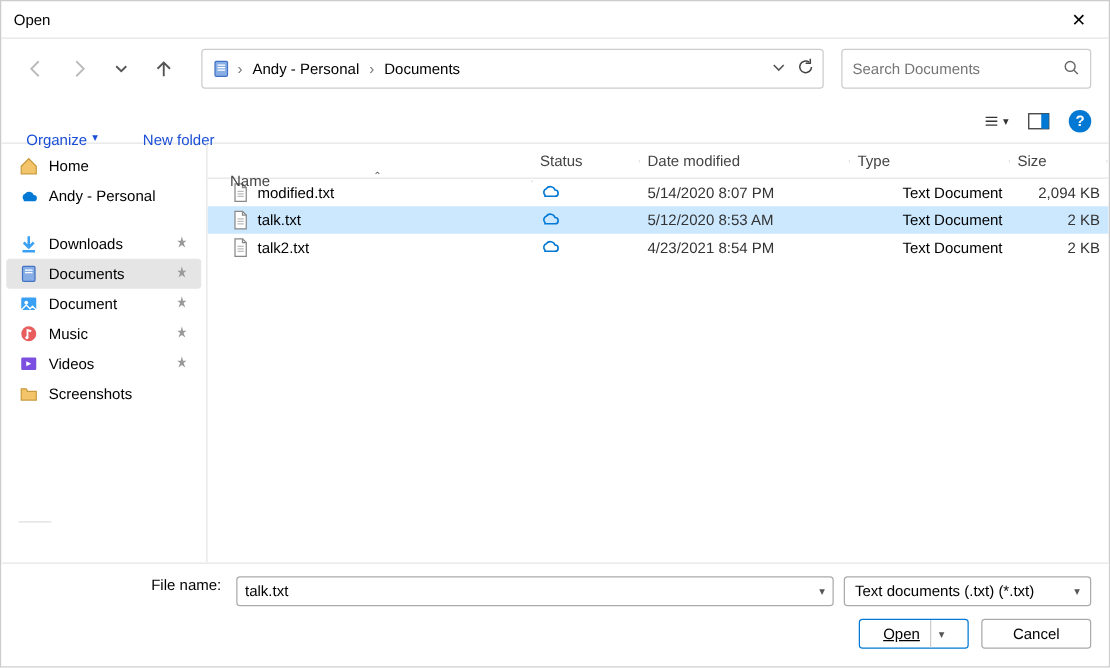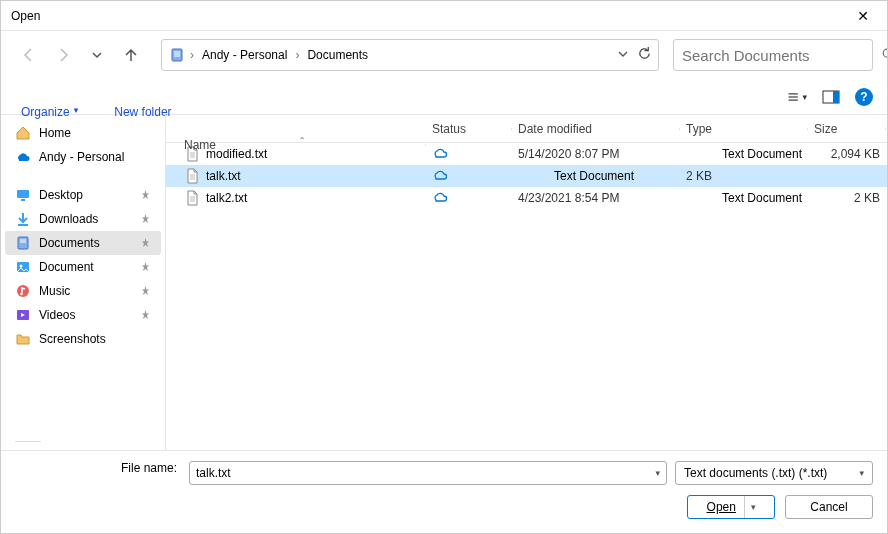--- a/index.html
+++ b/index.html
@@ -56,21 +56,21 @@
     .addr-arrow { color: #777; padding: 0 2px; }
     .addr-right { margin-left: auto; display:flex; gap:8px; align-items:center; color:#555; }
     .searchbox {
       width: 200px; height: 32px;
       border: 1px solid #ccc; border-radius: 3px;
       margin-left: 8px;
       display: flex; align-items:center;
       padding: 0 8px;
       color: #777;
     }
-    .searchbox input { border:none; outline:none; flex:1; font-size:15px; color:#555; background:transparent; }
+    .searchbox input { border:none; outline:none; flex:1; font-size:12px; color:#555; background:transparent; }
     .search-icon { color:#666; }
     
     .toolbar {
       height: 36px;
       display:flex; align-items:center;
       padding: 0 14px;
       border-bottom: 1px solid #e5e5e5;
     }
     .toolbtn { color:#1a4fd6; padding:4px 6px; cursor:pointer; display:flex; align-items:flex-start; gap:4px;margin-top:31px;}
     .toolbtn .caret { font-size:9px; color:#1a4fd6; }
@@ -261,32 +261,20 @@
             <path d="M4 11a3 3 0 0 1 1-5 4 4 0 0 1 7 1 2.5 2.5 0 0 1 0 5H4z" fill="#0078d4"></path>
           </svg>
       </span>
       <span>Andy - Personal</span>
     </div>
     <div class="side-sep"></div>
     <div id="pinned-container">
         <div class="side-item">
           <span class="side-icon">
             <svg width="16" height="16" viewBox="0 0 16 16">
-              <rect x="2" y="3" width="12" height="8" rx="1" fill="#3aa0f3"></rect>
-              <rect x="6" y="12" width="4" height="2" fill="#3aa0f3"></rect>
-            </svg>
-          </span>
-          <span>Desktop</span>
-          <span class="pin"><svg width="11" height="11" viewBox="0 0 12 12">
-              <path d="M6 1l1 4h3L7.5 7 9 11 6 8.8 3 11l1.5-4L2 5h3z" fill="#999"></path>
-            </svg></span>
-        </div>
-        <div class="side-item">
-          <span class="side-icon">
-            <svg width="16" height="16" viewBox="0 0 16 16">
               <path d="M8 2v8M4 7l4 4 4-4" stroke="#3aa0f3" stroke-width="2" fill="none"></path>
               <line x1="3" y1="14" x2="13" y2="14" stroke="#3aa0f3" stroke-width="2"></line>
             </svg>
           </span>
           <span>Downloads</span>
           <span class="pin"><svg width="11" height="11" viewBox="0 0 12 12">
               <path d="M6 1l1 4h3L7.5 7 9 11 6 8.8 3 11l1.5-4L2 5h3z" fill="#999"></path>
             </svg></span>
         </div>
         <div class="side-item selected">
@@ -393,20 +381,21 @@
                 <line x1="6" y1="7" x2="11" y2="7" stroke="#bbb"></line>
                 <line x1="6" y1="9" x2="11" y2="9" stroke="#bbb"></line>
                 <line x1="6" y1="11" x2="11" y2="11" stroke="#bbb"></line>
               </svg>
             </span>
             <span>talk.txt</span>
           </div>
           <div class="cell status"><span><svg width="16" height="16" viewBox="0 0 16 16">
                 <path d="M4 11a3 3 0 0 1 1-5 4 4 0 0 1 7 1 2.5 2.5 0 0 1 0 5H4z" fill="none" stroke="#0078d4" stroke-width="1.3"></path>
               </svg></span></div>
+          <div class="cell date">5/12/2020 8:53 AM</div>
           <div class="cell type">Text Document</div>
           <div class="cell size">2 KB</div>
         </div>
         <div class="row">
           <div class="cell name">
             <span class="file-icon">
               <svg width="16" height="16" viewBox="0 0 16 16">
                 <path d="M4 1h6l3 3v11H4z" fill="#fff" stroke="#888"></path>
                 <path d="M10 1v3h3" fill="none" stroke="#888"></path>
                 <line x1="6" y1="7" x2="11" y2="7" stroke="#bbb"></line>

